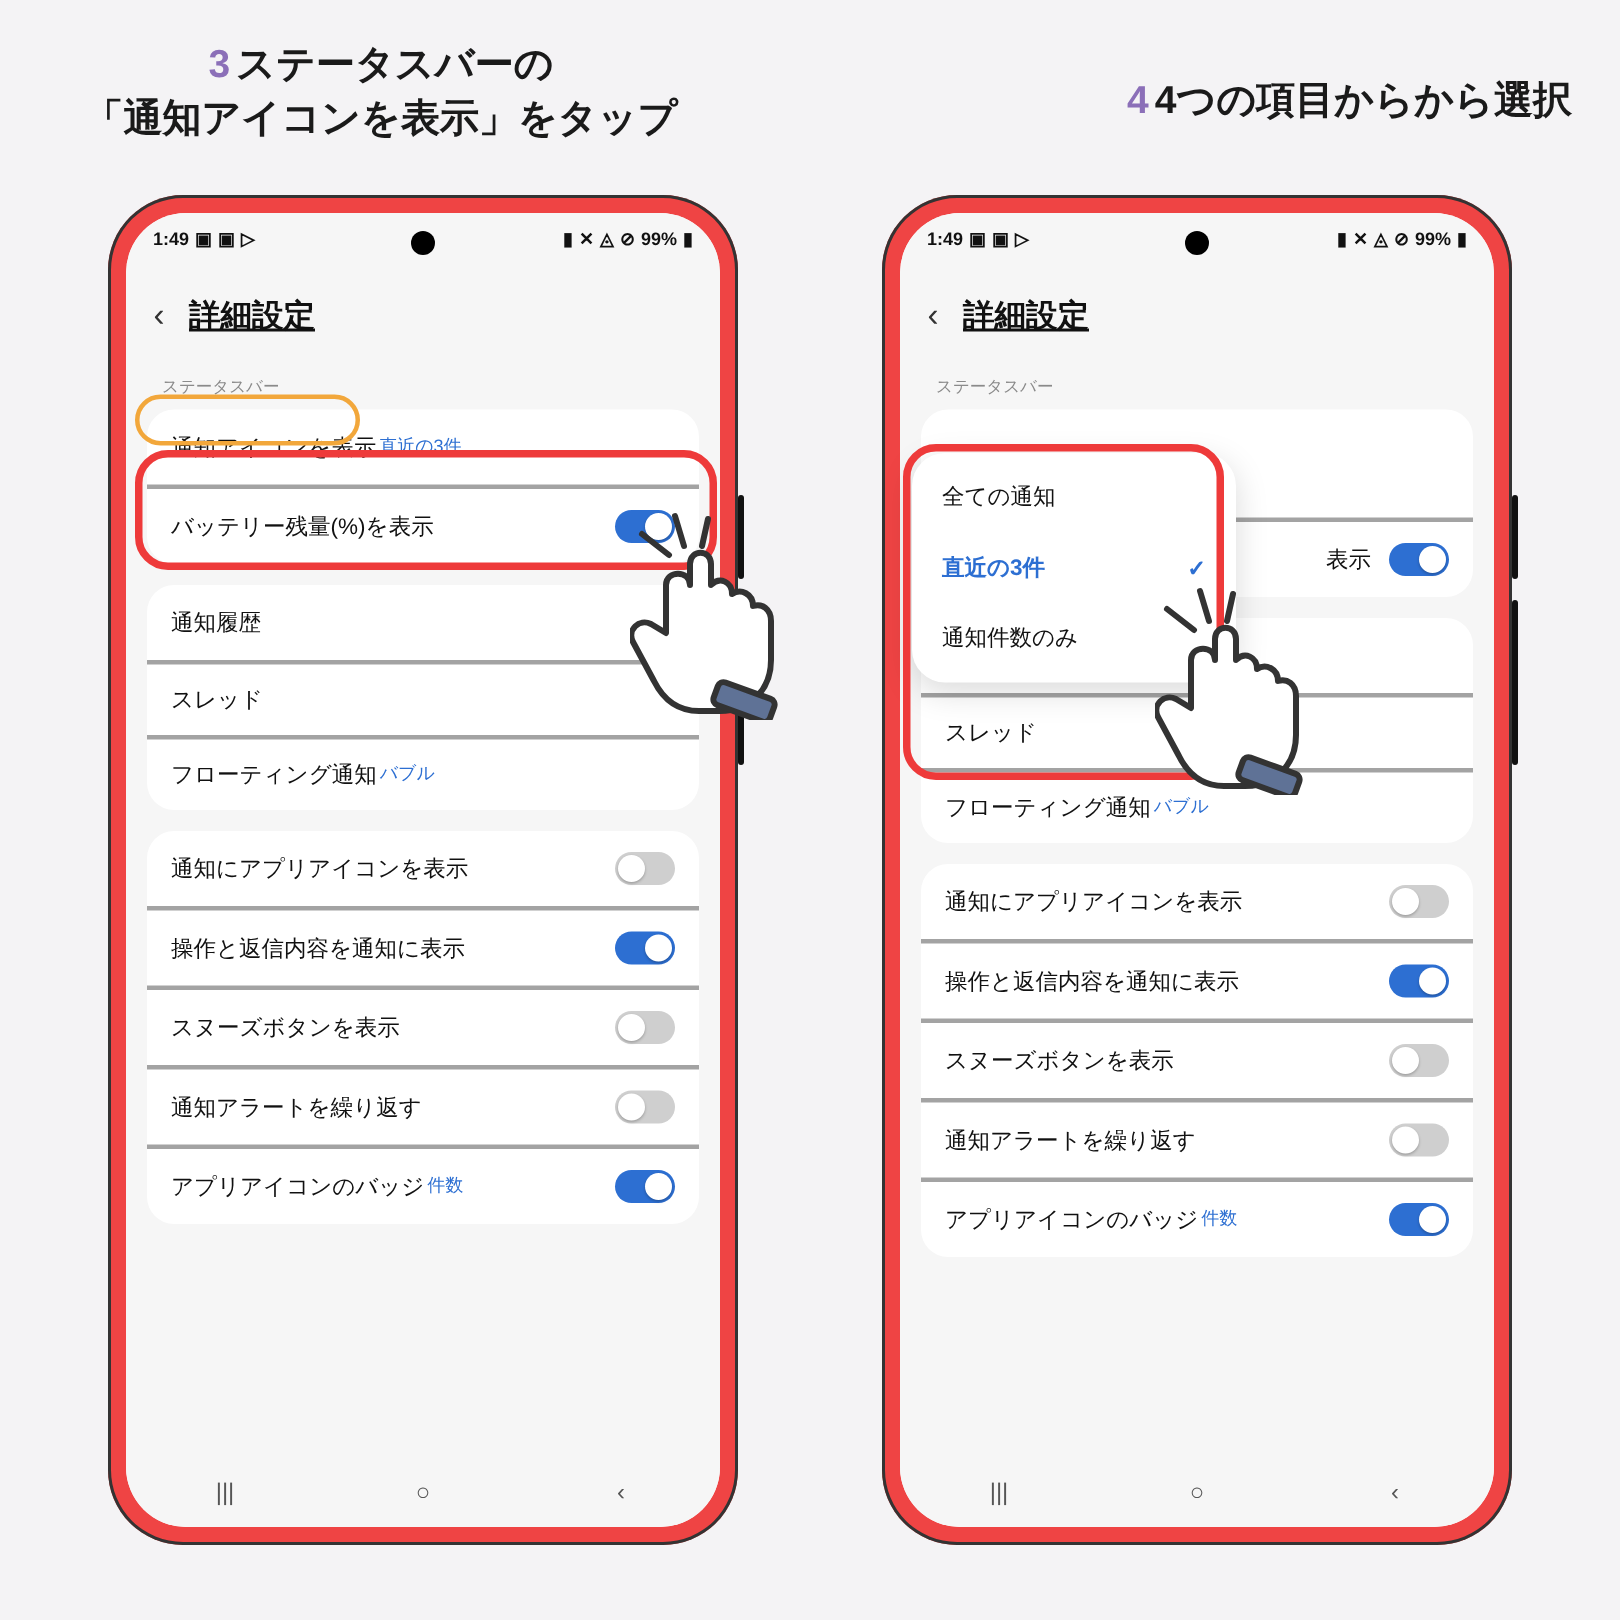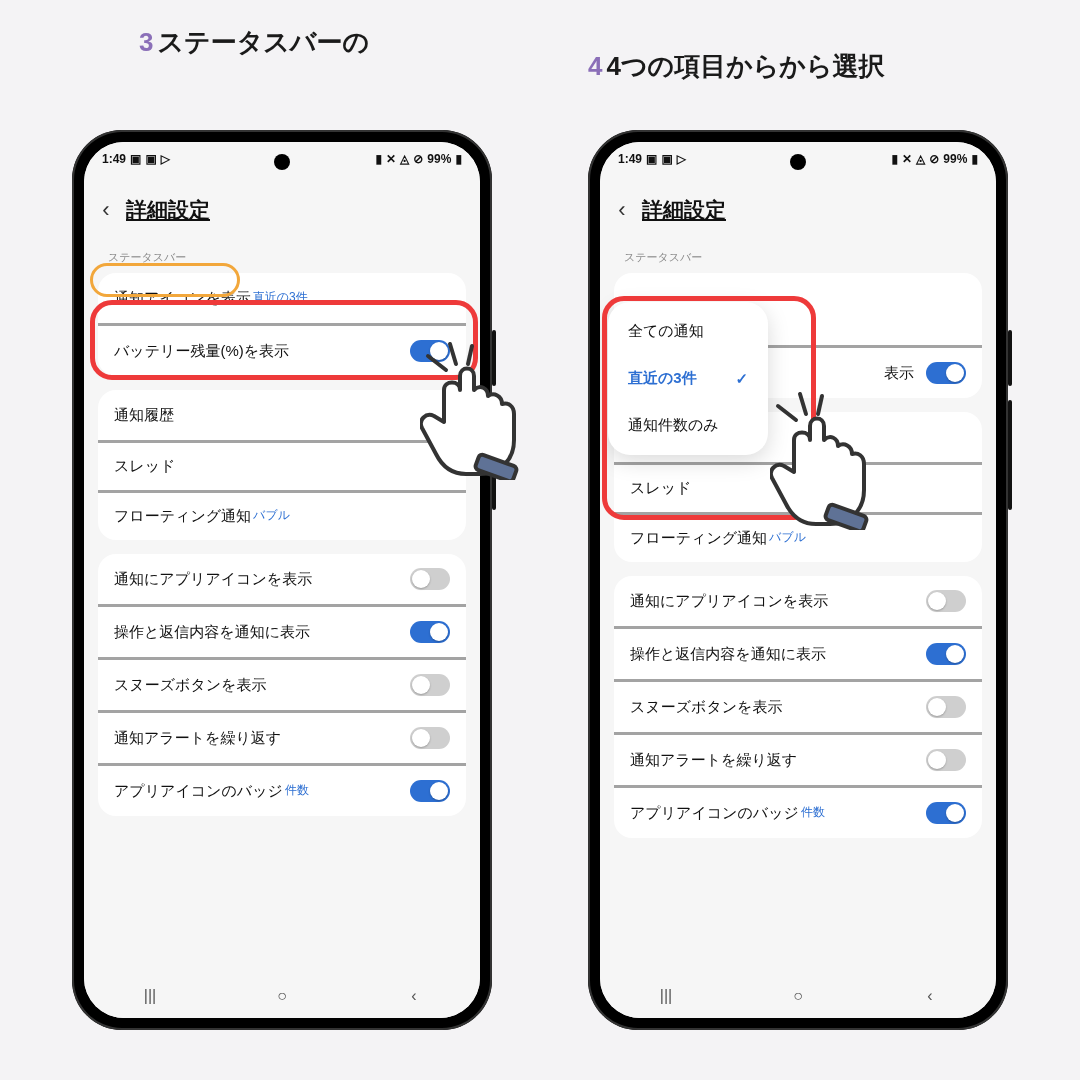--- a/index.html
+++ b/index.html
@@ -15,28 +15,28 @@
   .instruction {
     position: absolute;
     font-size: 26px;
     font-weight: 700;
     color: #1a1a1a;
     line-height: 1.4;
     text-align: left;
   }
   .instruction .num { color: #8b6fb8; margin-right: 4px; }
   .instr-left { left: 34px; top: 24px; width: 440px; text-align: center; }
-  .instr-right { left: 588px; top: 48px; width: 440px; text-align: left; }
+  .instr-right { left: 608px; top: 48px; width: 440px; text-align: right; }
 
   
   .phone {
     position: absolute;
     width: 420px;
     height: 900px;
-    background: #000000;
+    background: #ef4444;
     border-radius: 50px;
     padding: 12px;
     box-shadow: 0 0 0 2px #333 inset;
   }
   .phone.left  { left: 72px;  top: 130px; }
   .phone.right { left: 588px; top: 130px; }
   .phone .side-btn {
     position: absolute;
     right: -4px;
     width: 4px;
@@ -197,20 +197,21 @@
     pointer-events: none;
   }
   .tap-hand svg { display: block; }
 
 </style>
 </head>
 <body>
 
 <div class="instruction instr-left">
   <span class="num">3</span><span>ステータスバーの</span><br>
+  <span>「通知アイコンを表示」をタップ</span>
 </div>
 <div class="instruction instr-right">
   <span class="num">4</span><span>4つの項目からから選択</span>
 </div>
 
 <div class="phone left">
   <div class="side-btn a"></div>
   <div class="side-btn b"></div>
   <div class="screen">
     <div class="notch"></div>
@@ -391,21 +392,21 @@
       <span class="nav-ico">○</span>
       <span class="nav-ico">‹</span>
     </div>
   </div>
 </div>
 
 <div class="ring-orange" style="left:90px; top:263px; width:150px; height:34px;"></div>
 
 <div class="ring-red" style="left:90px; top:300px; width:388px; height:80px;"></div>
 
-<div class="popup" style="left:608px; top:302px; width:160px;">
+<div class="popup" style="left:608px; top:302px; width:216px;">
   <div class="p-item">
     <span>全ての通知</span>
   </div>
   <div class="p-item selected">
     <span>直近の3件</span>
     <span class="check">✓</span>
   </div>
   <div class="p-item">
     <span>通知件数のみ</span>
   </div>

